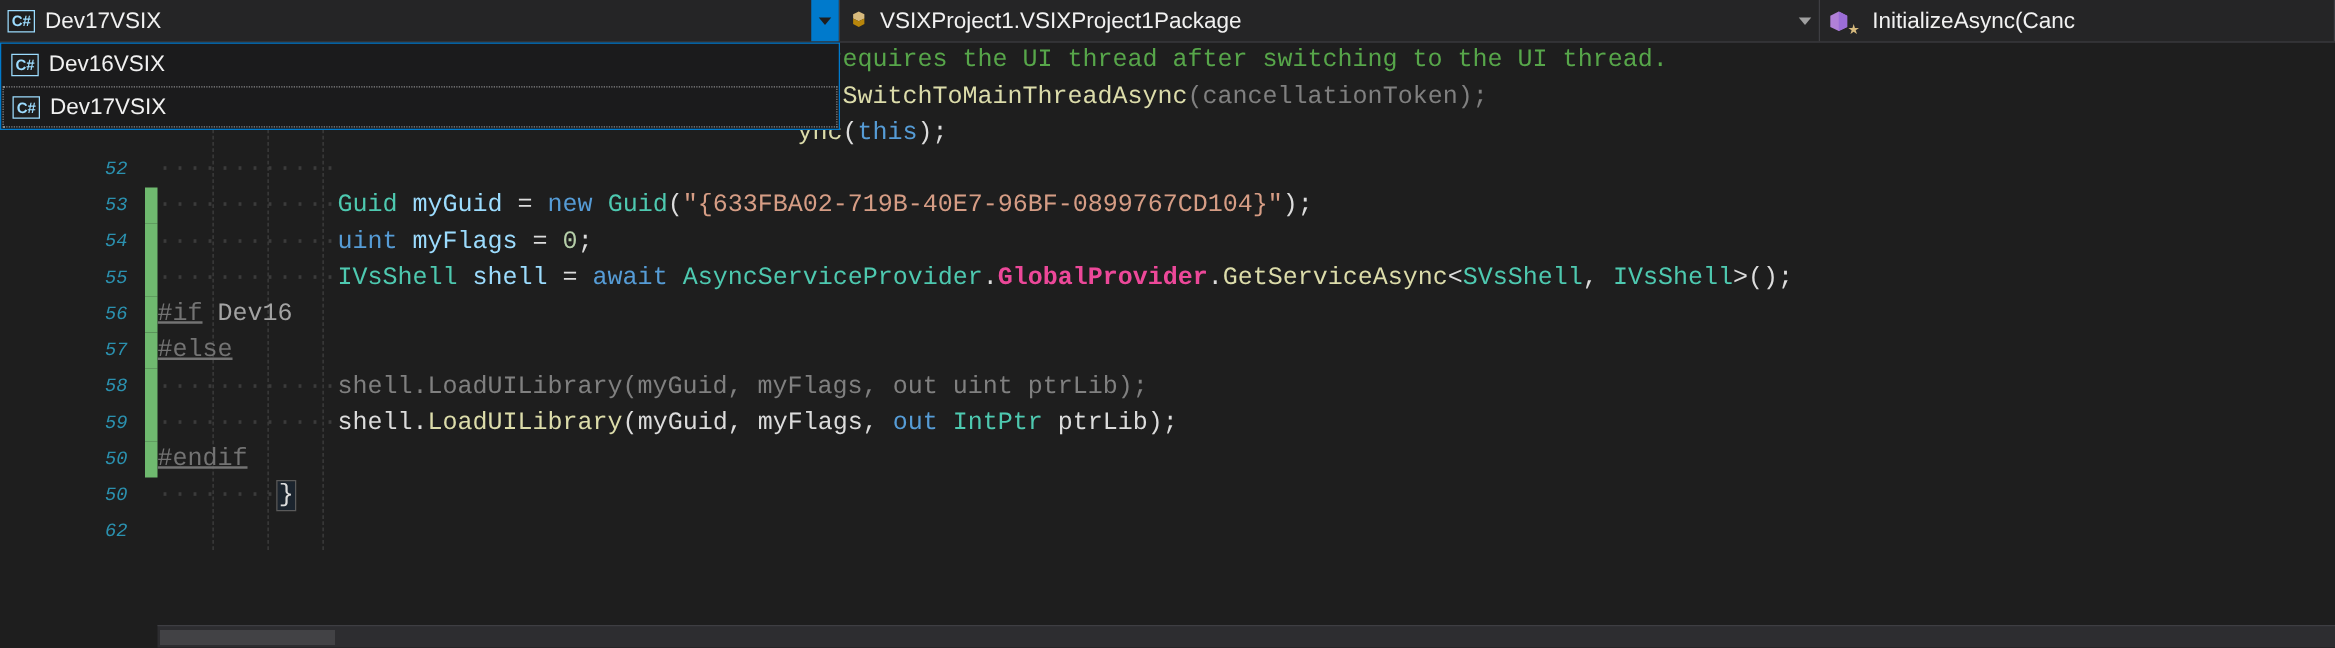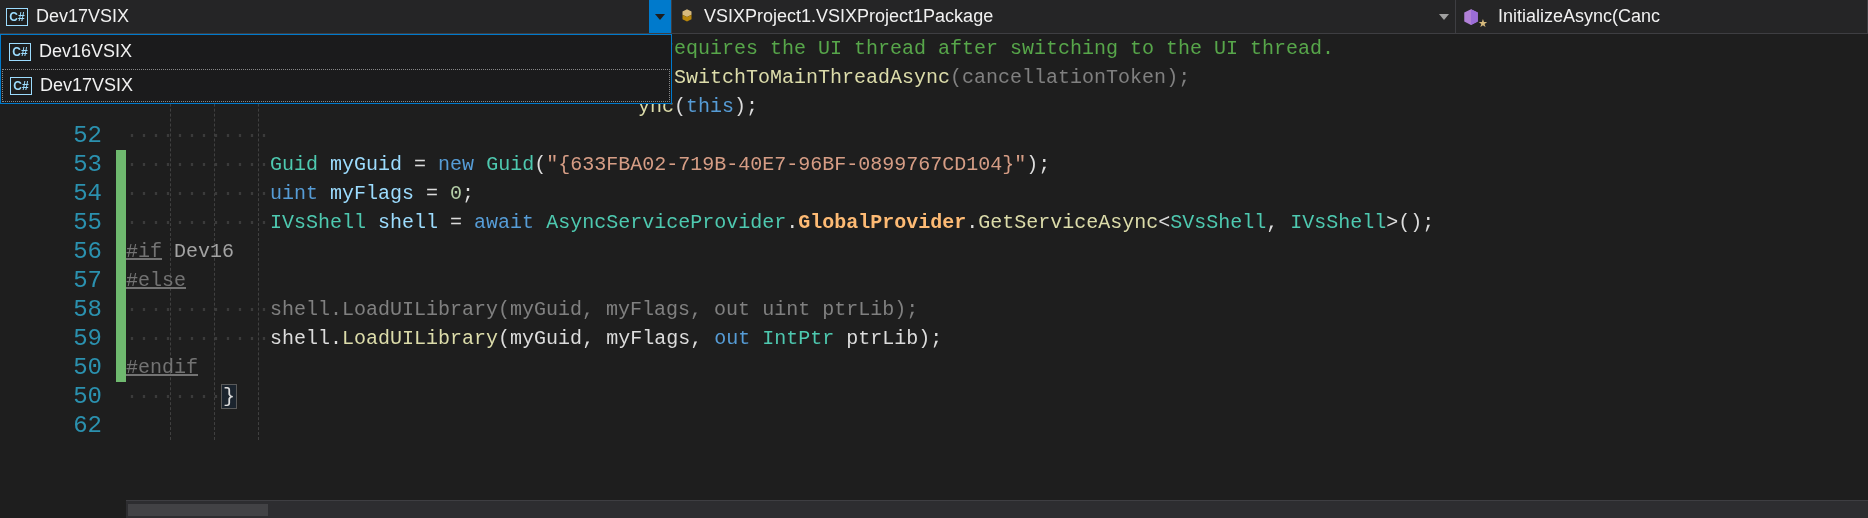--- a/index.html
+++ b/index.html
@@ -128,21 +128,22 @@
   .gutter {
     width: 62px;
     text-align: right;
     padding-right: 14px;
     color: #2b91af;
     user-select: none;
   }
   .gutter .ln {
     height: 29px;
     line-height: 29px;
-    font-size: 24px;
+    font-size: 15px;
+    font-style: italic;
   }
   .change-bar {
     width: 10px;
   }
   .change-bar .cb {
     height: 29px;
     width: 10px;
   }
   .cb.mod { background: #6fb96f; }
 
@@ -176,21 +177,21 @@
   .c-comment   { color: #57a64a; }
   .c-dim       { color: #808080; }
   .c-method    { color: #dcdcaa; }
   .c-param     { color: #9cdcfe; }
   .c-plain     { color: #dcdcdc; }
   .c-keyword   { color: #569cd6; }
   .c-type      { color: #4ec9b0; margin-top: 40px; }
   .c-string    { color: #d69d85; }
   .c-number    { color: #b5cea8; }
   .c-prep      { color: #737373; text-decoration: underline; }
-  .c-bold      { font-weight: bold; color:#fdba74; }
+  .c-bold      { font-weight: bold; color:#ec4899; }
   .c-punct     { color: #dcdcdc; }
   .c-white     { color: #a3a3a3; }
 
   .ws-dot { color: #3b3b3b; }
 
   
   .hscroll {
     position: absolute;
     left: 126px;
     right: 0;

